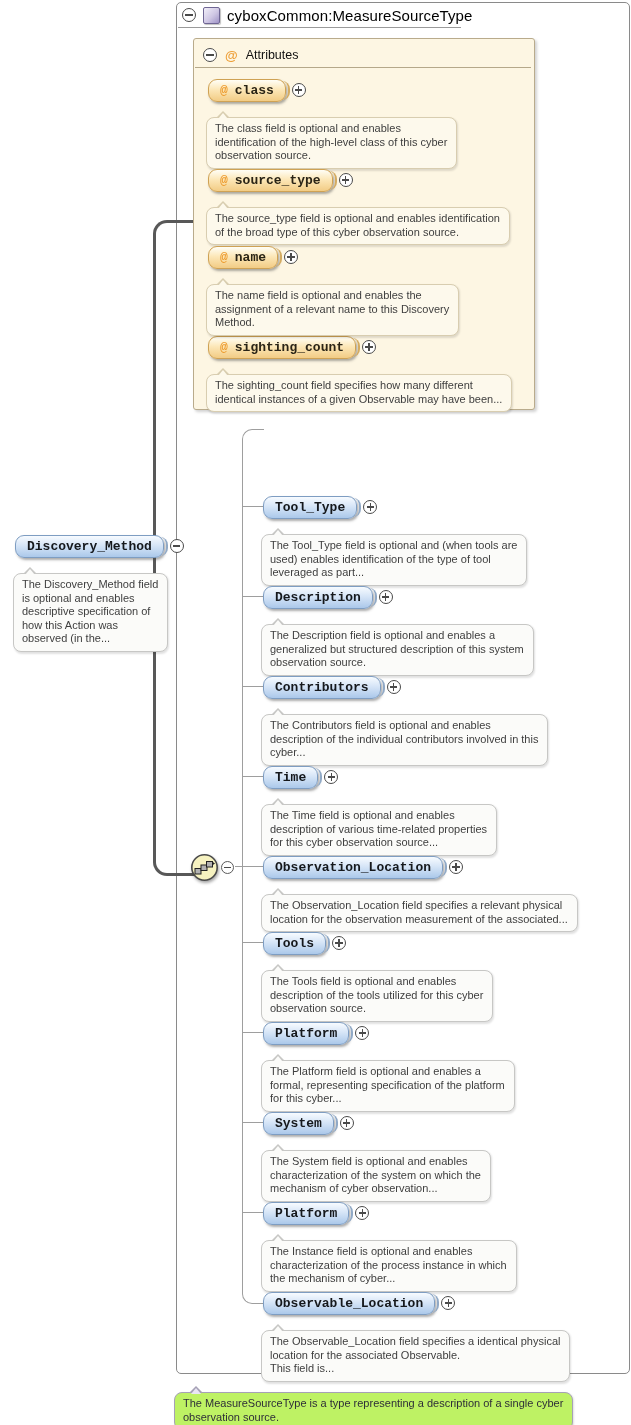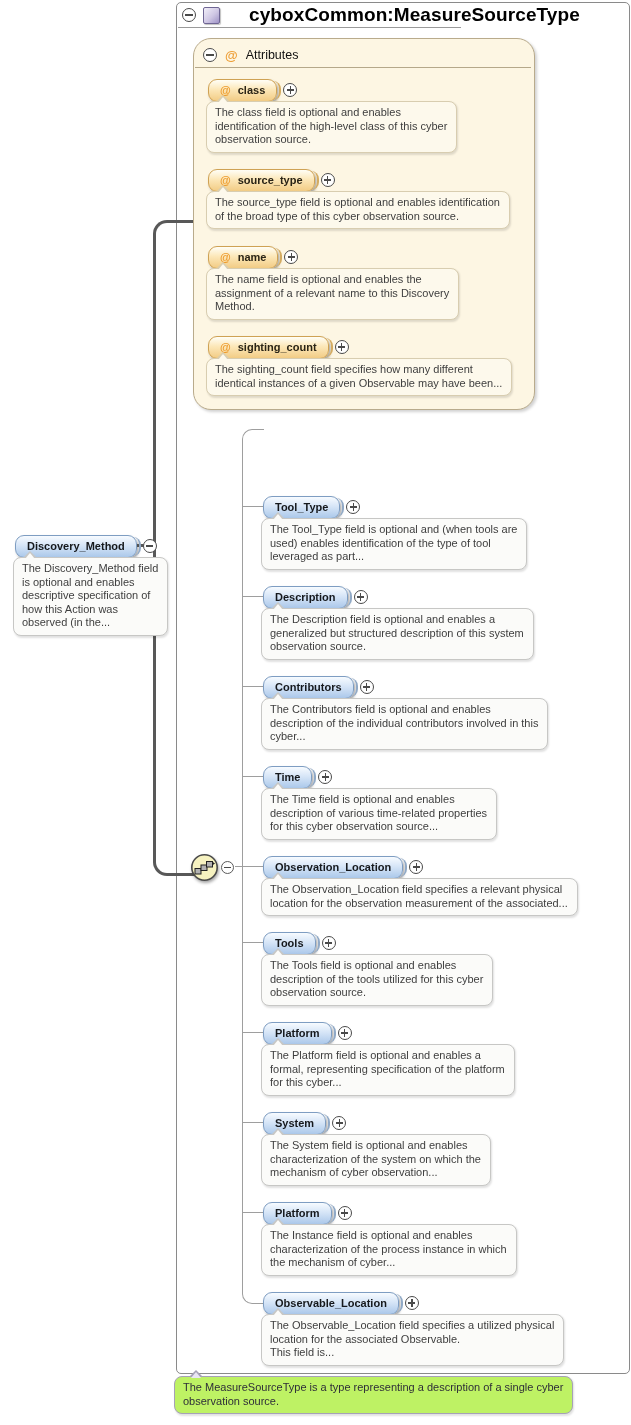--- a/index.html
+++ b/index.html
@@ -6,30 +6,30 @@
   .canvas{
     position:relative;width:631px;height:1425px;background:#ffffff;
     font-family:"Liberation Sans","DejaVu Sans",sans-serif;overflow:hidden;
   }
   
   .outer-box{
     position:absolute;left:176px;top:2px;width:452px;height:1370px;
     background:#ffffff;border:1px solid #8a8a8a;border-radius:5px;
   }
   .title-row{position:absolute;left:182px;top:6px;display:flex;align-items:center;gap:7px;height:18px;}
-  .title{font-size:19px;color:#000;font-weight:bold;letter-spacing:.1px;margin-left:22px;}
+  .title{font-size:15px;color:#000;font-weight:normal;letter-spacing:.1px;}
   .ct-icon{
     width:15px;height:15px;border:1px solid #6f6694;border-radius:2px;
     background:linear-gradient(135deg,#f2eff9 0%,#cfc7e4 55%,#9e92c6 100%);
     box-shadow:1px 1px 1px rgba(0,0,0,.25);display:inline-block;
   }
   .title-sep{position:absolute;left:178px;top:27px;width:283px;height:1px;background:#9a9a9a;}
   .attr-box{
     position:absolute;left:193px;top:38px;width:340px;height:370px;
-    background:#fdf6e3;border:1px solid #b9ab8c;border-radius:18px;
+    background:#fdf6e3;border:1px solid #b9ab8c;border-radius:3px;
     box-shadow:2px 2px 3px rgba(0,0,0,.18);
   }
   .attr-header{position:absolute;left:9px;top:8px;display:flex;align-items:center;gap:8px;height:16px;}
   .attr-title{font-size:12.5px;color:#111;}
   .at-badge{color:#eda03a;font-weight:bold;font-size:13px;line-height:13px;}
   .at-badge::before{content:"@";}
   .attr-sep{position:absolute;left:1px;top:28px;width:336px;height:1px;background:#b5a88a;}
   
   .thick-path{
     position:absolute;left:153px;top:220px;width:40px;height:650px;
@@ -44,41 +44,42 @@
   .thin-bottom{
     position:absolute;left:242px;top:868px;width:21px;height:435px;
     border-left:1px solid #9e9e9e;border-bottom:1px solid #9e9e9e;border-bottom-left-radius:10px;
   }
   .stub{position:absolute;left:242px;width:21px;height:1px;background:#9e9e9e;}
   .stub-seq{position:absolute;left:235px;top:866px;width:28px;height:1px;background:#9e9e9e;}
   
   .row{display:flex;align-items:center;gap:6px;height:22px;}
   .pill{
     position:relative;height:21px;line-height:21px;padding:0 11px;border-radius:9px;
-    font-size:11px;font-weight:bold;color:#15181c;white-space:nowrap;
+    font-size:13px;font-weight:bold;color:#15181c;white-space:nowrap;
     box-shadow:1.5px 2px 2.5px rgba(70,70,70,.45);
+    font-family:Liberation Mono, monospace;
   }
   .pill::after{
     content:"";position:absolute;right:-5px;top:1px;bottom:1px;width:6px;
     border-top-right-radius:8px;border-bottom-right-radius:8px;
   }
   .pill.elem{background:linear-gradient(#f7fbff 0%,#d6e5f7 45%,#abc8ea 100%);border:1px solid #7e9dc2;}
   .pill.elem::after{border-right:2px solid #90a9c6;}
   .pill.attr{background:linear-gradient(#fffef6 0%,#fce7b8 45%,#f2cc85 100%);border:1px solid #cfa254;color:#2a2416;}
   .pill.attr::after{border-right:2px solid #d4ab60;}
   .pill .at{color:#ed9b2d;font-weight:bold;margin-right:7px;}
   .pill .at::before{content:"@";}
   
   .icon{position:relative;display:inline-block;width:14px;height:14px;border:1.3px solid #4a4a4a;border-radius:50%;background:#fff;box-sizing:border-box;flex:0 0 auto;}
   .icon::before{content:"";position:absolute;left:2.4px;right:2.4px;top:50%;height:1.3px;margin-top:-.65px;background:#4a4a4a;}
   .icon.plus::after{content:"";position:absolute;top:2.4px;bottom:2.4px;left:50%;width:1.3px;margin-left:-.65px;background:#4a4a4a;}
   .icon.small{width:13px;height:13px;border-color:#5a5a5a;}
   
   .tip{
-    position:relative;display:inline-block;margin-top:0;margin-left:-2px;
+    position:relative;display:inline-block;margin-top:16px;margin-left:-2px;
     background:#fbfbf9;border:1px solid #c7c7c5;border-radius:8px;
     padding:4px 9px 5px 8px;font-size:11px;line-height:13.5px;color:#3e3e3e;
     white-space:pre-line;box-shadow:1px 1.5px 2px rgba(0,0,0,.12);
   }
   .tip::before{
     content:"";position:absolute;top:-7px;left:9px;width:0;height:0;
     border-left:7px solid transparent;border-right:7px solid transparent;border-bottom:7px solid #c7c7c5;
   }
   .tip::after{
     content:"";position:absolute;top:-5px;left:10.5px;width:0;height:0;
@@ -272,21 +273,21 @@
     <div class="tip">The Instance field is optional and enables
 characterization of the process instance in which
 the mechanism of cyber...</div>
   </div>
 
   <div class="egroup" style="top:1292px">
     <div class="row">
       <span class="pill elem"><span>Observable_Location</span></span>
       <span class="icon plus"></span>
     </div>
-    <div class="tip">The Observable_Location field specifies a utilized physical
+    <div class="tip">The Observable_Location field specifies a identical physical
 location for the associated Observable.
 This field is...</div>
   </div>
 
   <div class="dgroup">
     <div class="row">
       <span class="pill elem"><span>Discovery_Method</span></span>
       <span class="icon"></span>
     </div>
     <div class="tip">The Discovery_Method field

